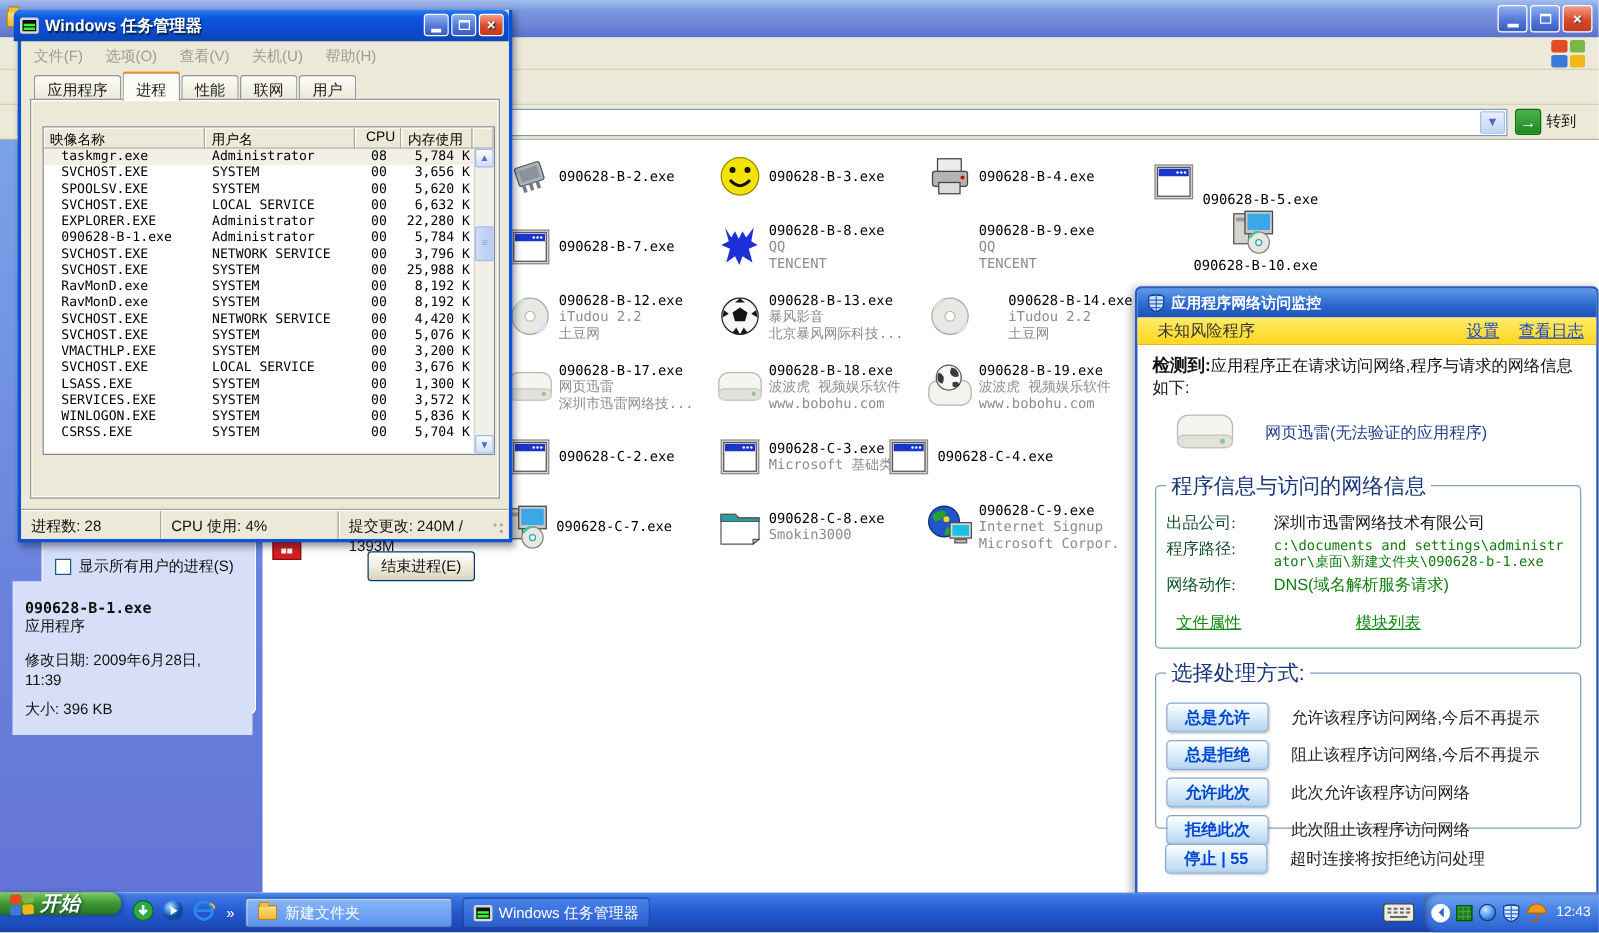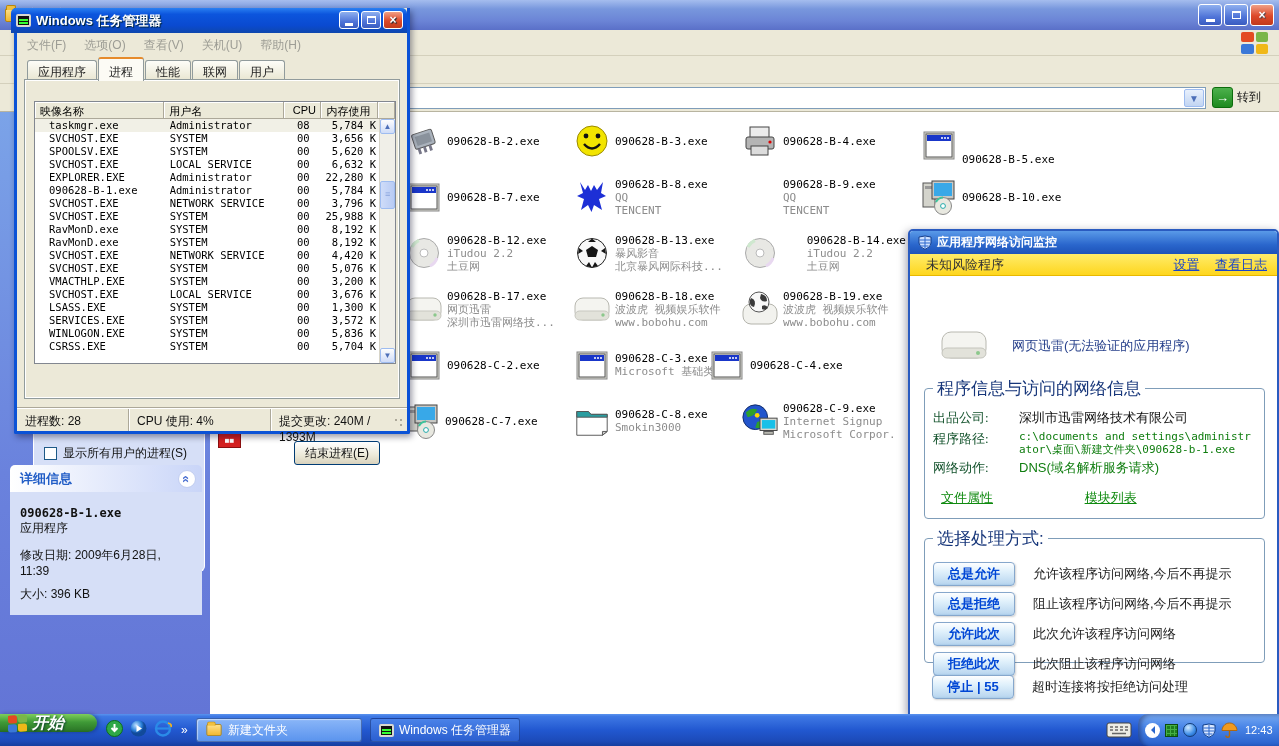--- a/index.html
+++ b/index.html
@@ -206,24 +206,20 @@
     </div>
     <div class="go-btn">
       <span class="go-square">→</span>
       <span class="go-label">转到</span>
     </div>
   </div>
 
   <div class="task-pane">
     <div class="pane-stub"></div>
     <div class="dpanel">
-      <div class="dhead">
-        <span>详细信息</span>
-        <span class="dchev">«</span>
-      </div>
       <div class="dbody">
         <div class="dfile">090628-B-1.exe</div>
         <div>应用程序</div>
         <div class="dmt">修改日期: 2009年6月28日,</div>
         <div>11:39</div>
         <div class="dsz">大小: 396 KB</div>
       </div>
     </div>
   </div>
 
@@ -313,21 +309,21 @@
         </div>
       </div>
       <div class="tile" style="left: 741px; top: 176px;">
         <div class="tile-icon"></div>
         <div class="tile-text">
           <div class="tname">090628-B-9.exe</div>
           <div class="tsub">QQ</div>
           <div class="tsub">TENCENT</div>
         </div>
       </div>
-      <div class="tile" style="left: 920px; top: 176px;">
+      <div class="tile" style="left: 920px; top: 164px; flex-direction: column;">
         <div class="tile-icon">
           <svg width="38" height="38" viewBox="0 0 38 38">
             <rect x="3" y="5" width="12" height="24" fill="#d4d4cc" stroke="#555"></rect>
             <rect x="5" y="8" width="8" height="3" fill="#999"></rect>
             <rect x="12" y="3" width="22" height="18" fill="#c8c8c4" stroke="#444"></rect>
             <rect x="14" y="5" width="18" height="13" fill="#38a8e8"></rect>
             <circle cx="23" cy="28" r="8.5" fill="#e8e8e0" stroke="#888"></circle>
             <path d="M16 24 A8.5 8.5 0 0 1 23 19.5" stroke="#3cc49c" fill="none" stroke-width="2"></path>
             <circle cx="23" cy="28" r="2.4" fill="#fff" stroke="#2aa"></circle>
           </svg>
@@ -699,20 +695,23 @@
       <path d="M1.5 5 h11 M1.5 8 h11 M1.5 11 h9 M7 2 v12" stroke="#2a66cc" stroke-width="1" fill="none"></path>
     </svg>
     <span>应用程序网络访问监控</span>
   </div>
   <div class="mon-warn">
     <span>未知风险程序</span>
     <span class="mon-links">
       <a>设置</a>
       <a>查看日志</a>
     </span>
+  </div>
+  <div class="mon-para">
+    <b>检测到:</b><span>应用程序正在请求访问网络,程序与请求的网络信息如下:</span>
   </div>
   <div class="mon-app">
     <svg width="48" height="36" viewBox="0 0 48 36">
       <rect x="2" y="4" width="44" height="26" rx="9" fill="#f4f4f0" stroke="#b8b8b0"></rect>
       <rect x="2" y="20" width="44" height="10" rx="5" fill="#e2e2da" stroke="#c4c4bc"></rect>
       <circle cx="38" cy="25" r="2" fill="#8cc88c"></circle>
     </svg>
     <span class="mon-appname">网页迅雷(无法验证的应用程序)</span>
   </div>
   <fieldset class="fs1">

